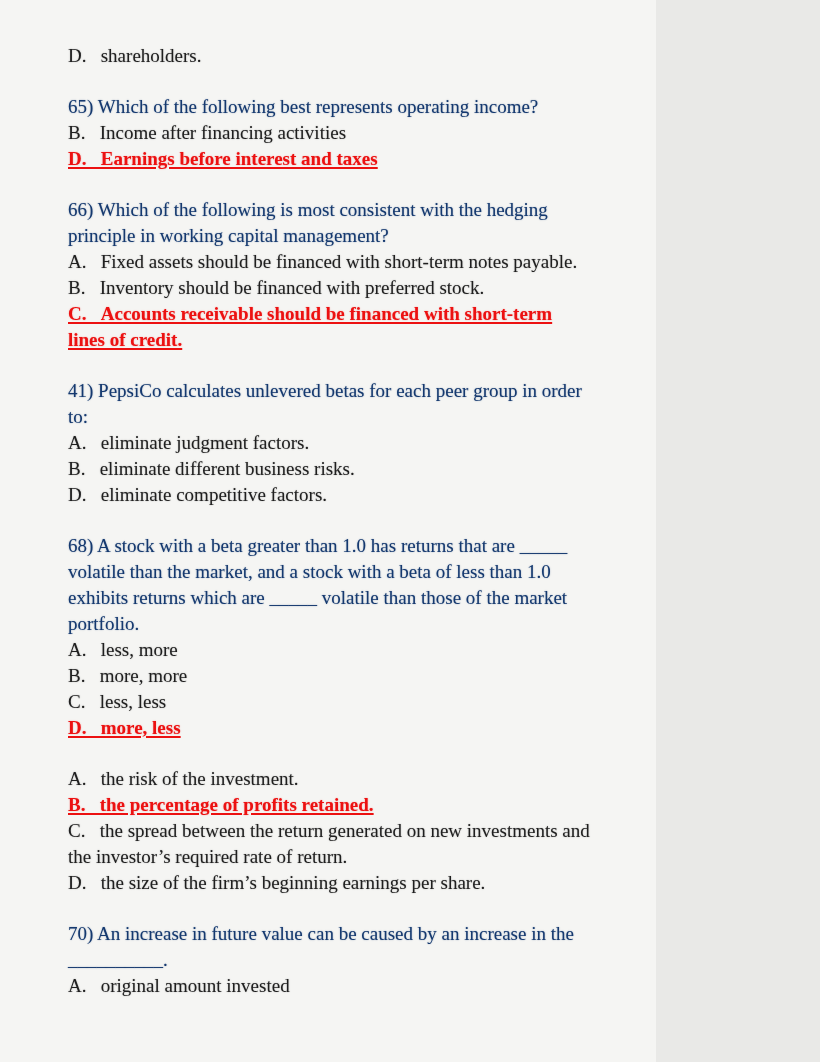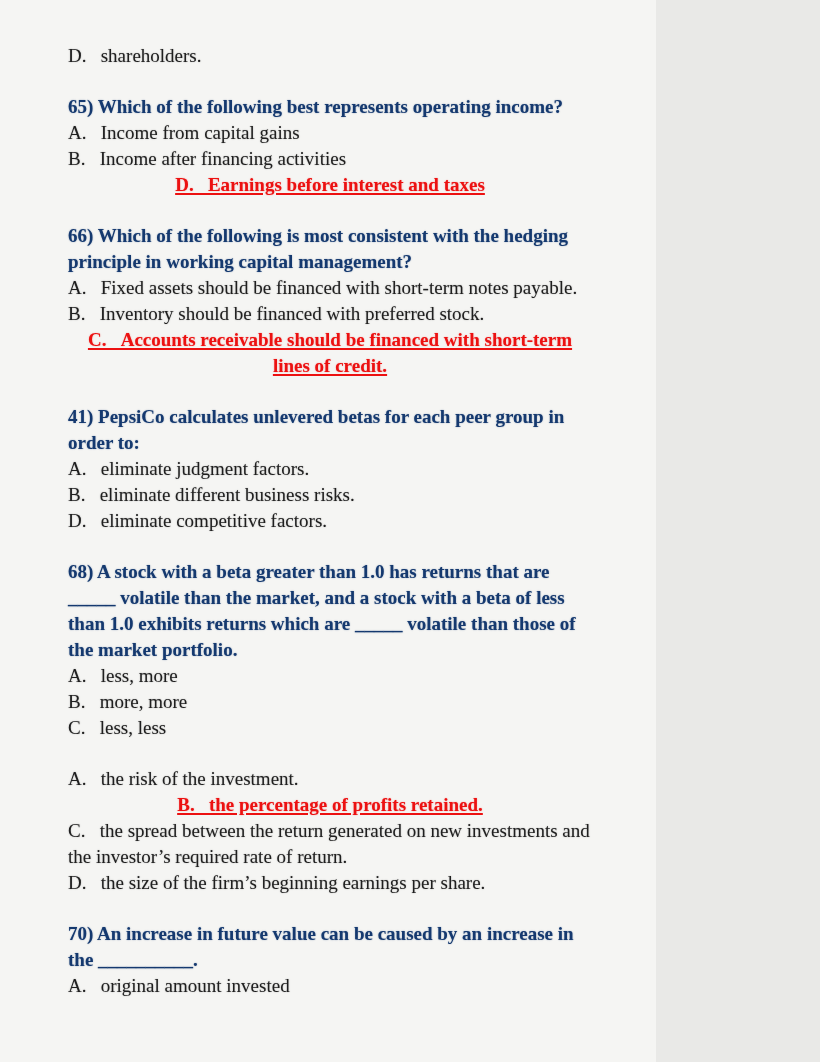--- a/index.html
+++ b/index.html
@@ -29,57 +29,56 @@
     color: var(--ink);
     text-shadow: 0 0 1.5px rgba(30,30,30,0.35);
   }
   .option.correct {
     color: var(--red);
     font-weight: 700;
     text-decoration: underline;
     text-decoration-thickness: 1.5px;
     text-underline-offset: 2px;
     text-shadow: 0 0 1.5px rgba(236,17,17,0.40);
-    text-align: center;
   }
   .question {
     color: var(--blue);
-    font-weight: 700;
+    font-weight: 400;
     text-shadow: 0 0 1.5px rgba(21,57,111,0.45);
   }
   .qblock { margin-top: 25px; }
 </style>
 </head>
 <body>
 
 <div class="page">
     <p class="row option">D.&nbsp;&nbsp;&nbsp;shareholders.</p>
     <section class="qblock">
       <p class="row question">65) Which of the following best represents operating income?</p>
-      <p class="row option">A.&nbsp;&nbsp;&nbsp;Income from capital gains</p>
       <p class="row option">B.&nbsp;&nbsp;&nbsp;Income after financing activities</p>
       <p class="row option correct">D.&nbsp;&nbsp;&nbsp;Earnings before interest and taxes</p>
     </section>
     <section class="qblock">
       <p class="row question">66) Which of the following is most consistent with the hedging principle in working capital management?</p>
       <p class="row option">A.&nbsp;&nbsp;&nbsp;Fixed assets should be financed with short-term notes payable.</p>
       <p class="row option">B.&nbsp;&nbsp;&nbsp;Inventory should be financed with preferred stock.</p>
       <p class="row option correct">C.&nbsp;&nbsp;&nbsp;Accounts receivable should be financed with short-term lines of credit.</p>
     </section>
     <section class="qblock">
       <p class="row question">41) PepsiCo calculates unlevered betas for each peer group in order to:</p>
       <p class="row option">A.&nbsp;&nbsp;&nbsp;eliminate judgment factors.</p>
       <p class="row option">B.&nbsp;&nbsp;&nbsp;eliminate different business risks.</p>
       <p class="row option">D.&nbsp;&nbsp;&nbsp;eliminate competitive factors.</p>
     </section>
     <section class="qblock">
       <p class="row question">68) A stock with a beta greater than 1.0 has returns that are _____ volatile than the market, and a stock with a beta of less than 1.0 exhibits returns which are _____ volatile than those of the market portfolio.</p>
       <p class="row option">A.&nbsp;&nbsp;&nbsp;less, more</p>
       <p class="row option">B.&nbsp;&nbsp;&nbsp;more, more</p>
       <p class="row option">C.&nbsp;&nbsp;&nbsp;less, less</p>
+      <p class="row option correct">D.&nbsp;&nbsp;&nbsp;more, less</p>
     </section>
     <section class="qblock">
       <p class="row option">A.&nbsp;&nbsp;&nbsp;the risk of the investment.</p>
       <p class="row option correct">B.&nbsp;&nbsp;&nbsp;the percentage of profits retained.</p>
       <p class="row option">C.&nbsp;&nbsp;&nbsp;the spread between the return generated on new investments and the investor’s required rate of return.</p>
       <p class="row option">D.&nbsp;&nbsp;&nbsp;the size of the firm’s beginning earnings per share.</p>
     </section>
     <section class="qblock">
       <p class="row question">70) An increase in future value can be caused by an increase in the __________.</p>
       <p class="row option">A.&nbsp;&nbsp;&nbsp;original amount invested</p>

